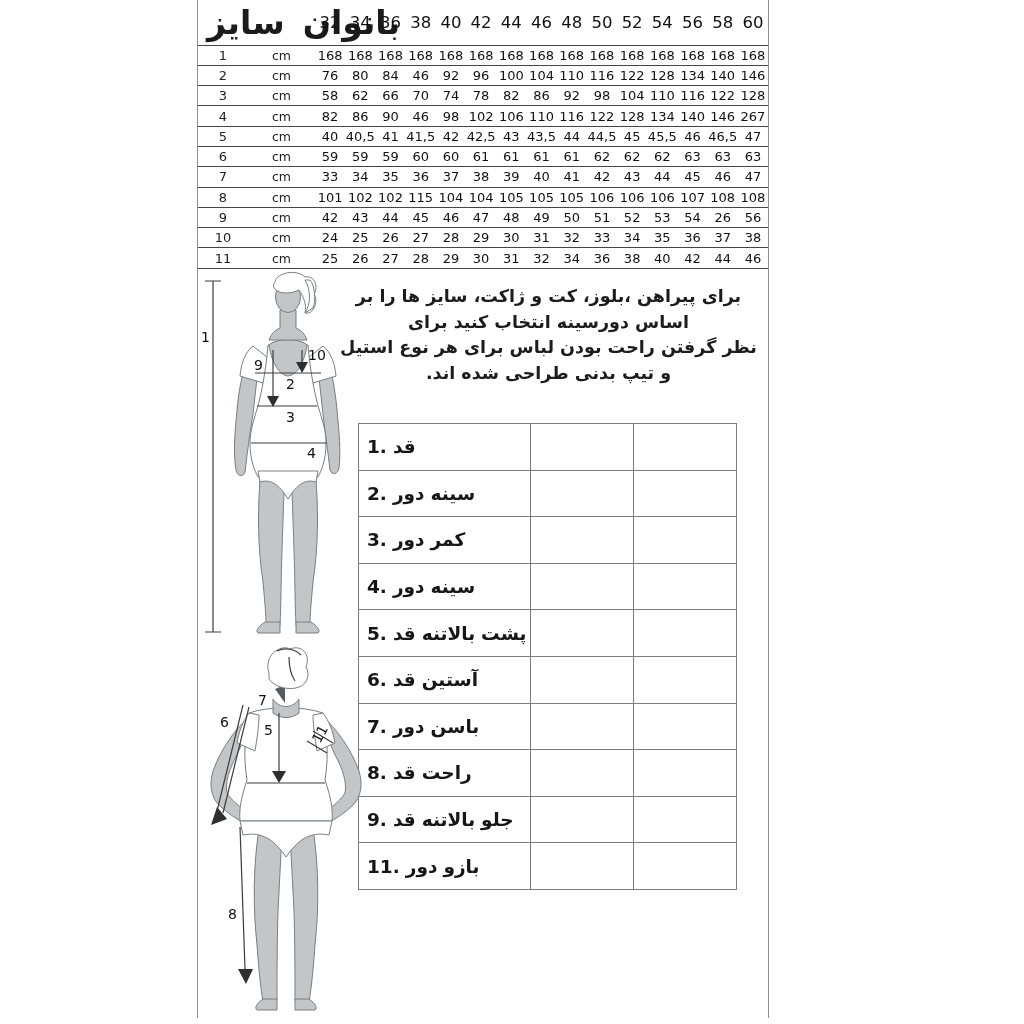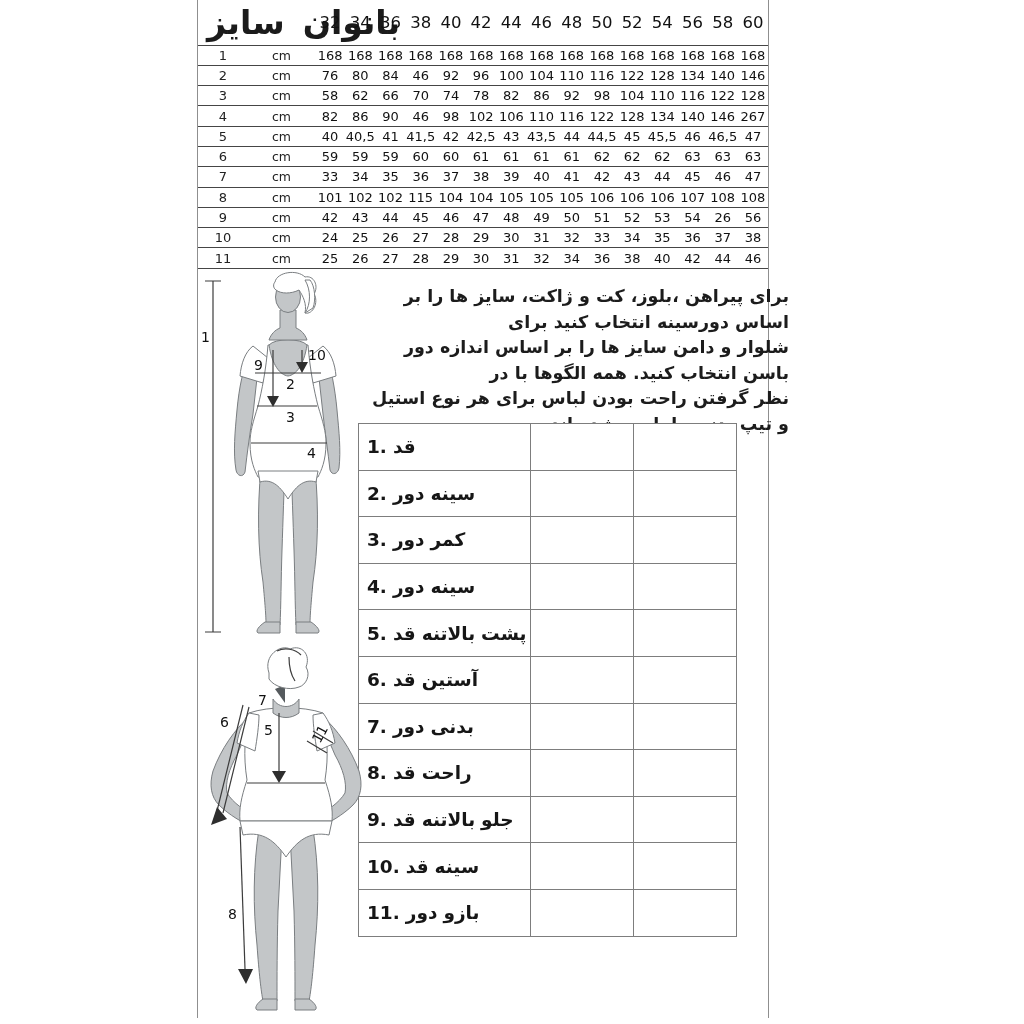--- a/index.html
+++ b/index.html
@@ -17,22 +17,22 @@
   .st-row{display:flex;align-items:center;height:19.3px;border-bottom:1.5px solid #454545;}
   .st-header{height:44.5px;}
   .st-title{width:117px;display:flex;gap:18px;padding-left:9px;box-sizing:border-box;
     font-size:33px;font-weight:bold;white-space:nowrap;align-items:center;}
   .col-num{width:50px;text-align:center;font-size:13px;color:#222;}
   .col-cm{width:67px;text-align:center;font-size:12.5px;color:#222;}
   .col-size{flex:1;text-align:center;font-size:13px;color:#111;}
   .st-header .col-size{font-size:16.5px;color:#111;}
 
   
-  .para{position:absolute;left:340px;top:284px;width:417px;direction:rtl;text-align:right;
-    font-size:17.5px;font-weight:bold;line-height:25.5px;color:#1c1c1c;margin-left:32px;}
+  .para{position:absolute;left:340px;top:284px;width:417px;direction:rtl;text-align:center;
+    font-size:17.5px;font-weight:bold;line-height:25.5px;color:#1c1c1c;}
 
   
   .meas-table{position:absolute;left:358px;top:423px;width:379px;border-collapse:collapse;}
   .meas-table td{border:1px solid #7d7d7d;height:43.6px;background:#fff;}
   .meas-table td.lbl{width:127px;padding:0 4px 0 8px;}
   .meas-table td.blank{width:126px;}
   .lbl-wrap{display:flex;align-items:center;gap:6px;font-size:18.5px;font-weight:bold;color:#161616;direction:ltr;}
   .lbl-wrap .w{direction:rtl;unicode-bidi:isolate;}
 
   
@@ -278,21 +278,20 @@
       <div class="col-size">38</div>
       <div class="col-size">40</div>
       <div class="col-size">42</div>
       <div class="col-size">44</div>
       <div class="col-size">46</div>
     </div>
   </div>
 
 <div class="para" id="para">
     <div>برای پیراهن ،بلوز، کت و ژاکت، سایز ها را بر اساس دورسینه انتخاب کنید برای</div>
-    <div>شلوار و دامن سایز ها را بر اساس اندازه دور باسن انتخاب کنید. همه الگوها با در</div>
     <div>نظر گرفتن راحت بودن لباس برای هر نوع استیل و تیپ بدنی طراحی شده اند.</div>
   </div>
 
 <table class="meas-table" id="measTable">
     <tbody>
       <tr>
         <td class="lbl">
           <div class="lbl-wrap">
             <span class="n">1.</span>
             <span class="w">قد</span>
@@ -355,21 +354,21 @@
           </div>
         </td>
         <td class="blank"></td>
         <td class="blank"></td>
       </tr>
       <tr>
         <td class="lbl">
           <div class="lbl-wrap">
             <span class="n">7.</span>
             <span class="w">دور</span>
-            <span class="w">بدنی</span>
+            <span class="w">باسن</span>
           </div>
         </td>
         <td class="blank"></td>
         <td class="blank"></td>
       </tr>
       <tr>
         <td class="lbl">
           <div class="lbl-wrap">
             <span class="n">8.</span>
             <span class="w">قد</span>
@@ -379,31 +378,20 @@
         <td class="blank"></td>
         <td class="blank"></td>
       </tr>
       <tr>
         <td class="lbl">
           <div class="lbl-wrap">
             <span class="n">9.</span>
             <span class="w">قد</span>
             <span class="w">بالاتنه</span>
             <span class="w">جلو</span>
-          </div>
-        </td>
-        <td class="blank"></td>
-        <td class="blank"></td>
-      </tr>
-      <tr>
-        <td class="lbl">
-          <div class="lbl-wrap">
-            <span class="n">10.</span>
-            <span class="w">قد</span>
-            <span class="w">سینه</span>
           </div>
         </td>
         <td class="blank"></td>
         <td class="blank"></td>
       </tr>
       <tr>
         <td class="lbl">
           <div class="lbl-wrap">
             <span class="n">11.</span>
             <span class="w">دور</span>

